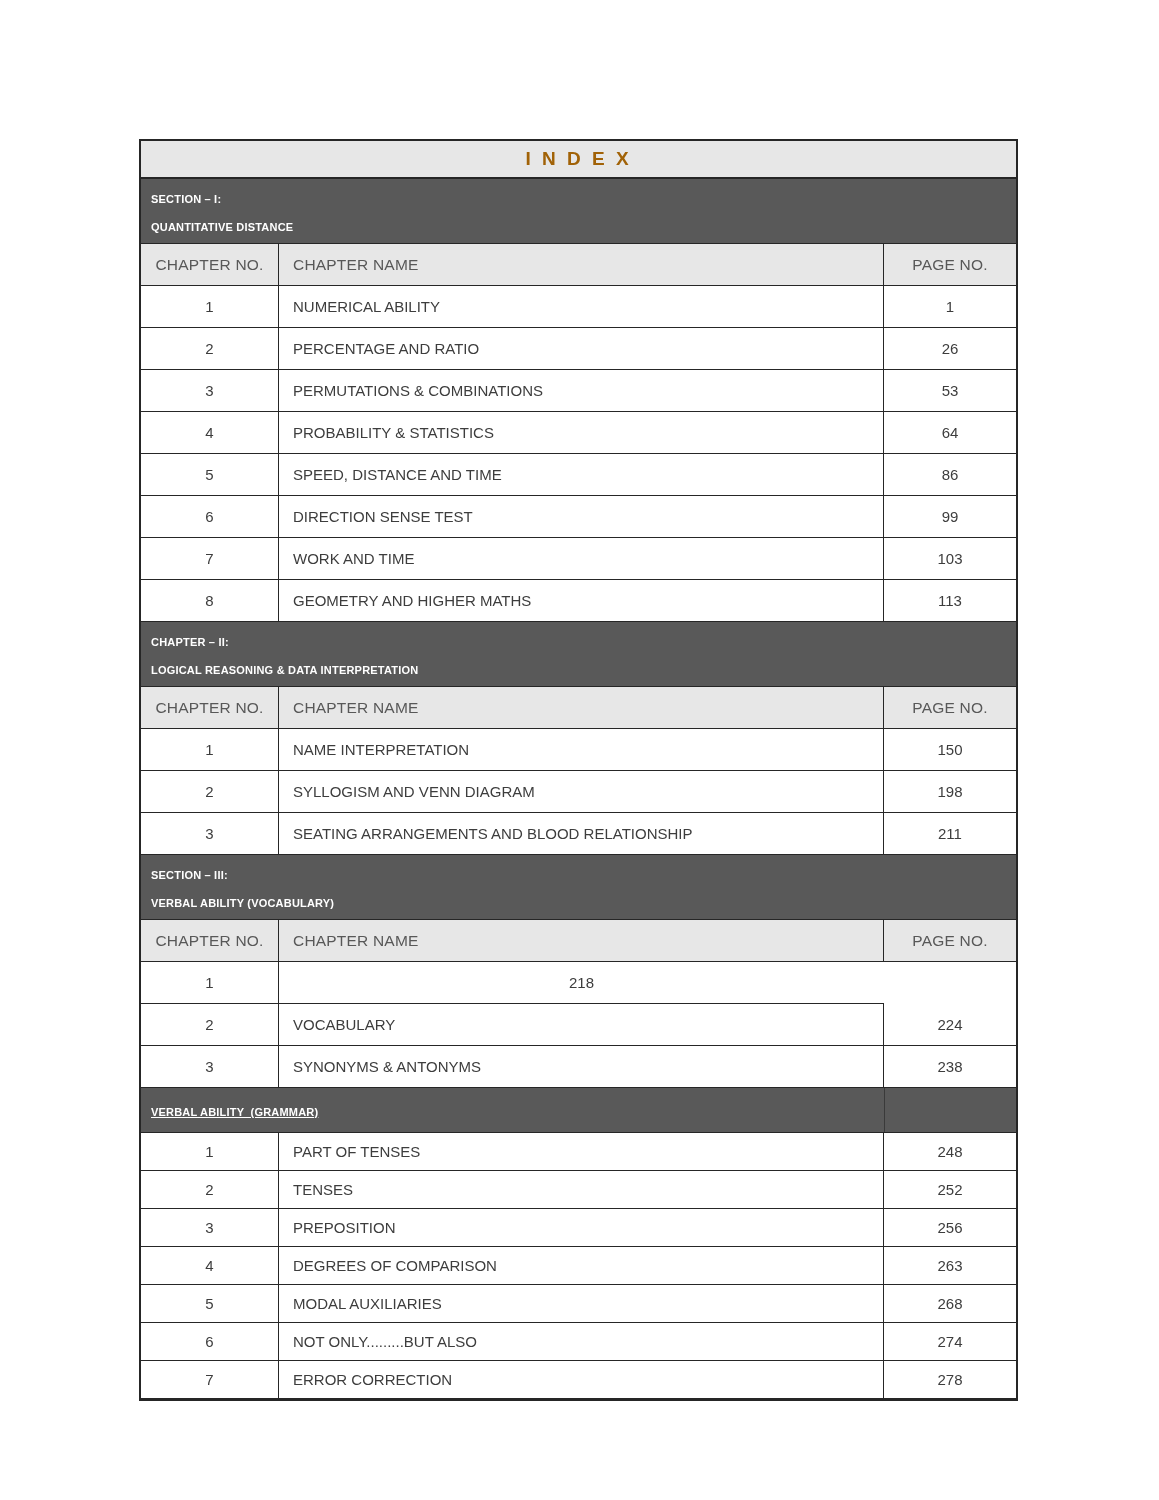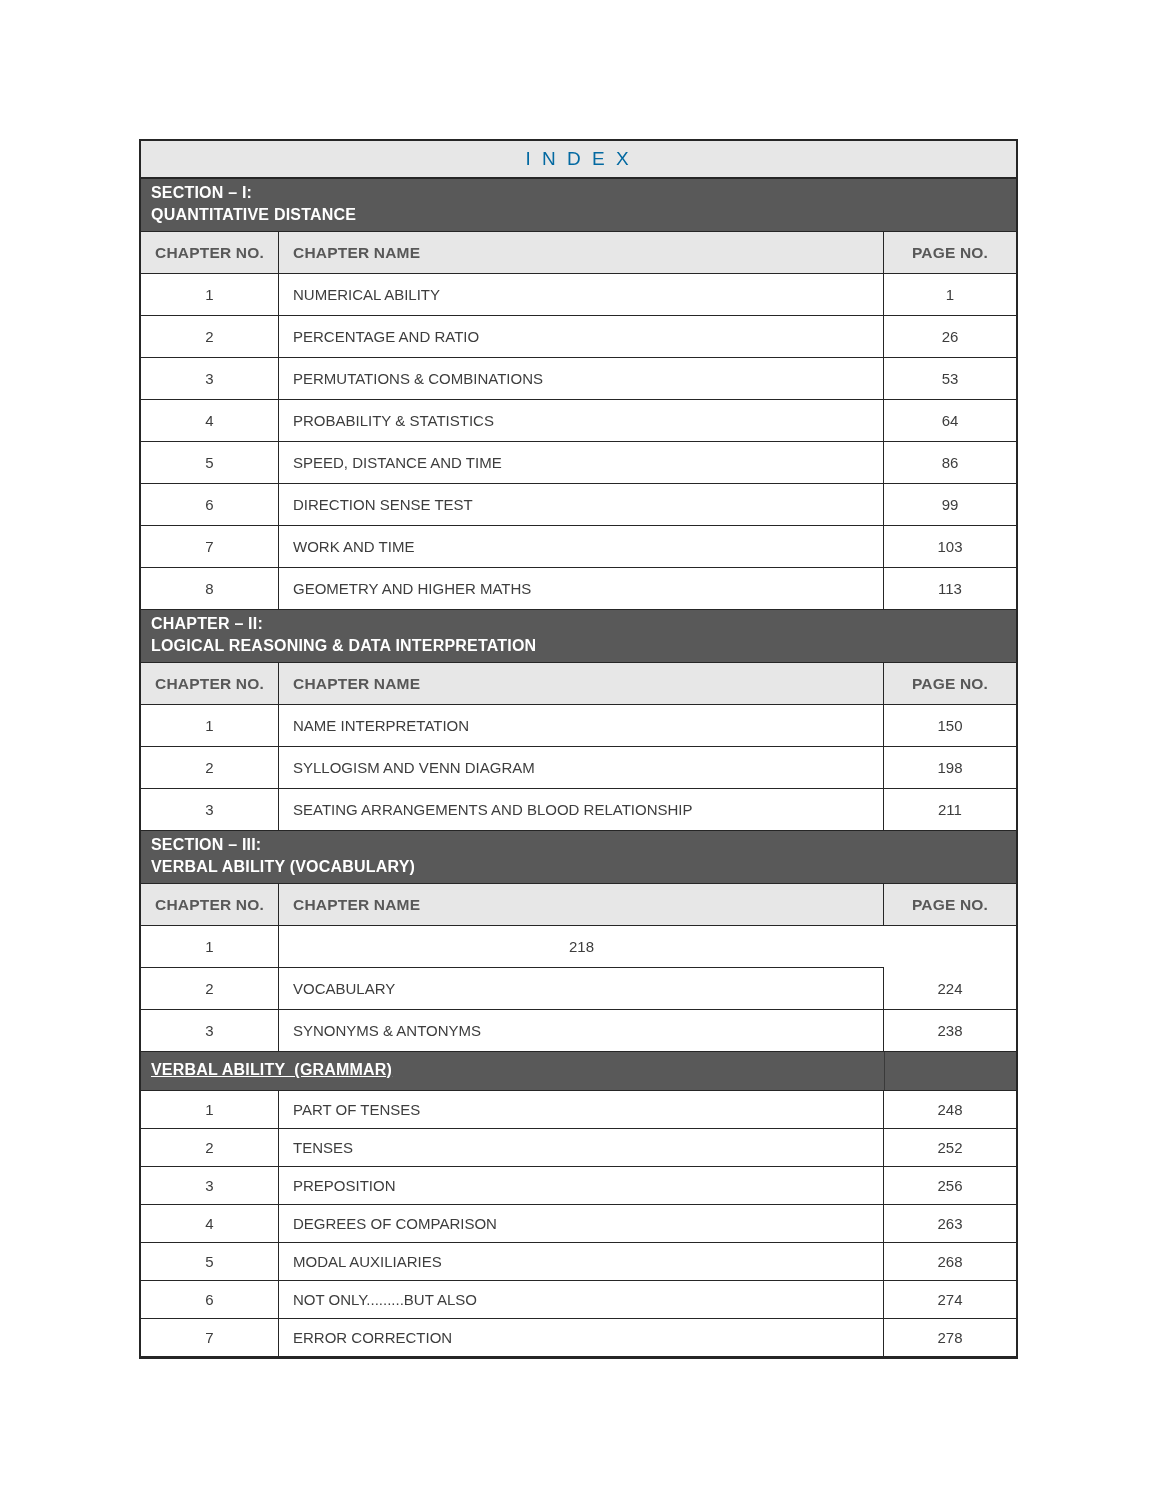--- a/index.html
+++ b/index.html
@@ -15,54 +15,55 @@
     left: 139px; top: 139px;
     width: 879px;
     border: 2px solid var(--border, #262626);
     background: #fff;
   }
   .title-bar {
     height: 38px;
     background: var(--head-bg, #e7e7e7);
     border-bottom: 2px solid var(--border, #262626);
     display: flex; align-items: center; justify-content: center;
-    font-size: 19px; font-weight: normal;
-    color: #0369a1;
+    font-size: 19px; font-weight: bold;
+    color: #a16207;
     letter-spacing: 3px;
   }
   .section-bar {
     background: var(--section-bg, #595959);
     border-bottom: 1.5px solid var(--border, #262626);
     color: #ffffff;
   }
   .section-bar .bar-main { padding: 3px 10px 5px 10px; }
   .section-bar.single .bar-main { padding: 7px 10px 9px 10px; }
   .heading-line {
-    font-size: 16px; font-weight: bold;
+    font-size: 11px; font-weight: bold;
     line-height: 22px; white-space: pre-wrap;
     letter-spacing: 0.2px;
+    margin-top: 6px;
   }
   .section-bar.with-page-cell {
     display: grid;
     grid-template-columns: 743px 1fr;
     text-decoration: underline;
   }
   .section-bar.with-page-cell .bar-page {
     border-left: 1.5px solid #3a3a3a;
   }
   .colheader, .t-row {
     display: grid;
     grid-template-columns: 138px 1fr 132px;
   }
   .colheader > div {
     background: var(--head-bg, #e7e7e7);
     border-bottom: 1.5px solid var(--border, #262626);
     height: 42px;
     display: flex; align-items: center;
-    font-weight: bold;
+    font-weight: normal;
     font-size: 15.5px;
     color: #585858;
     letter-spacing: 0.2px;
   }
   .t-row > div {
     background: #ffffff;
     border-bottom: 1.5px solid var(--border, #262626);
     height: 42px;
     display: flex; align-items: center;
     font-size: 15px;

